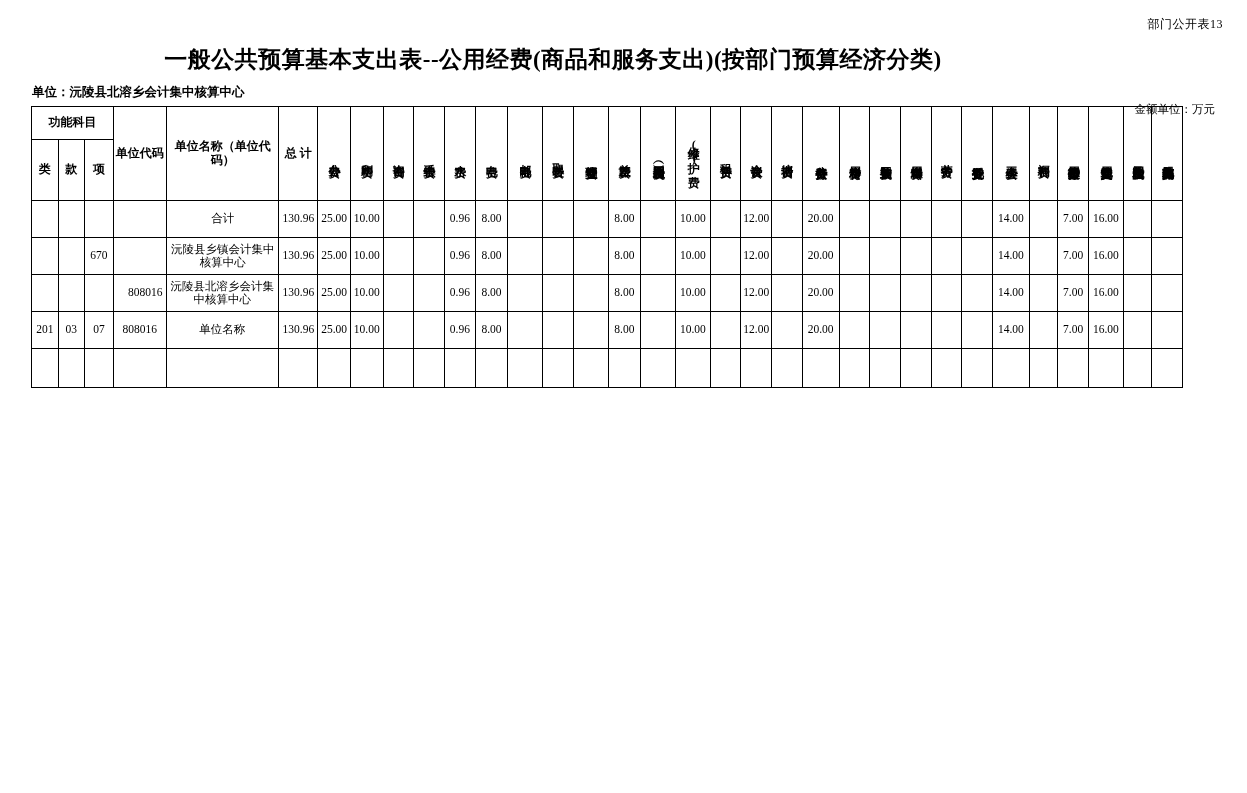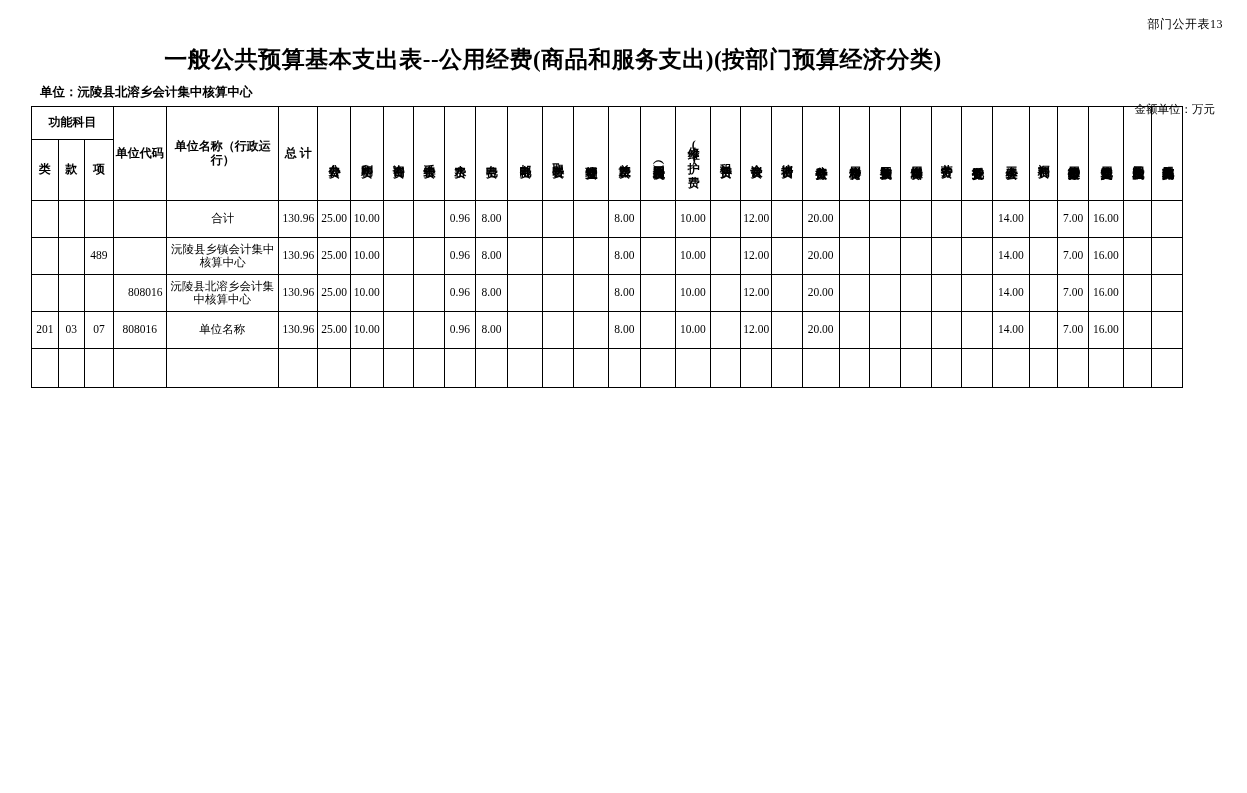--- a/index.html
+++ b/index.html
@@ -41,21 +41,21 @@
   }
   .subline {
     position: absolute;
     top: 84px;
     left: 0;
     width: 1247px;
     height: 18px;
   }
   .unit-left {
     position: absolute;
-    left: 40px;
+    left: 32px;
     top: 0;
     font-size: 12.5px;
     font-weight: bold;
   }
   .unit-right {
     position: absolute;
     right: 32px;
     top: 18px;
     font-size: 11.5px;
   }
@@ -175,21 +175,21 @@
         <col style="width:30px">
       <col style="width:34px">
         <col style="width:28px">
         <col style="width:30px">
         <col style="width:32px">
     </colgroup>
     <thead>
       <tr class="hdr-top">
         <th colspan="3" class="func-group">功能科目</th>
         <th rowspan="2">单位代码</th>
-        <th rowspan="2">单位名称（行政运行）</th>
+        <th rowspan="2">单位名称（单位代码）</th>
         <th rowspan="2">总  计</th>
         <th rowspan="2"><span class="vert">办公费</span></th>
         <th rowspan="2"><span class="vert">印刷费</span></th>
         <th rowspan="2"><span class="vert">咨询费</span></th>
         <th rowspan="2"><span class="vert">手续费</span></th>
         <th rowspan="2"><span class="vert">水费</span></th>
         <th rowspan="2"><span class="vert">电费</span></th>
         <th rowspan="2"><span class="vert">邮电费</span></th>
         <th rowspan="2"><span class="vert">取暖费</span></th>
         <th rowspan="2"><span class="vert2">物业管理费</span></th>
@@ -252,21 +252,21 @@
         <td class="num"></td>
         <td class="num">7.00</td>
         <td class="num">16.00</td>
         <td class="num"></td>
         <td class="num"></td>
       </tr>
 
       <tr class="body-row">
         <td></td>
         <td></td>
-        <td class="code">489</td>
+        <td class="code">670</td>
         <td class="code"></td>
         <td class="unitname">沅陵县乡镇会计集中核算中心</td>
         <td class="num">130.96</td>
         <td class="num">25.00</td>
         <td class="num">10.00</td>
         <td class="num"></td>
         <td class="num"></td>
         <td class="num">0.96</td>
         <td class="num">8.00</td>
         <td class="num"></td>

